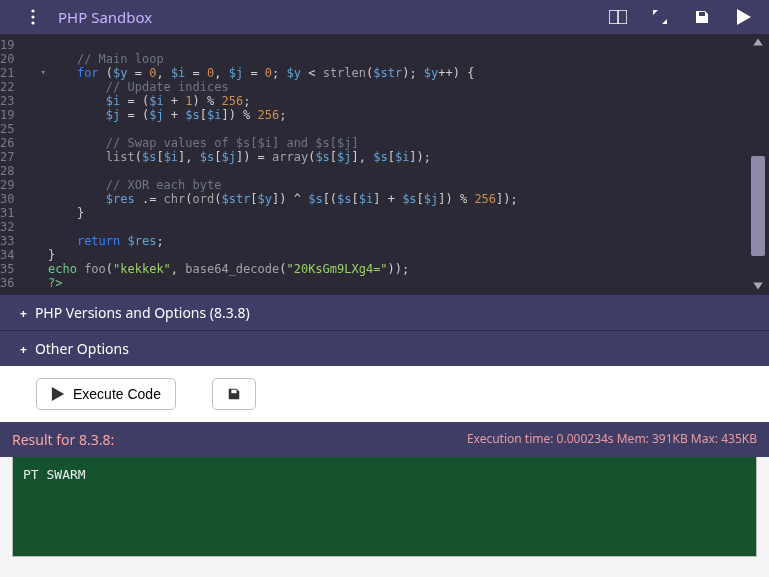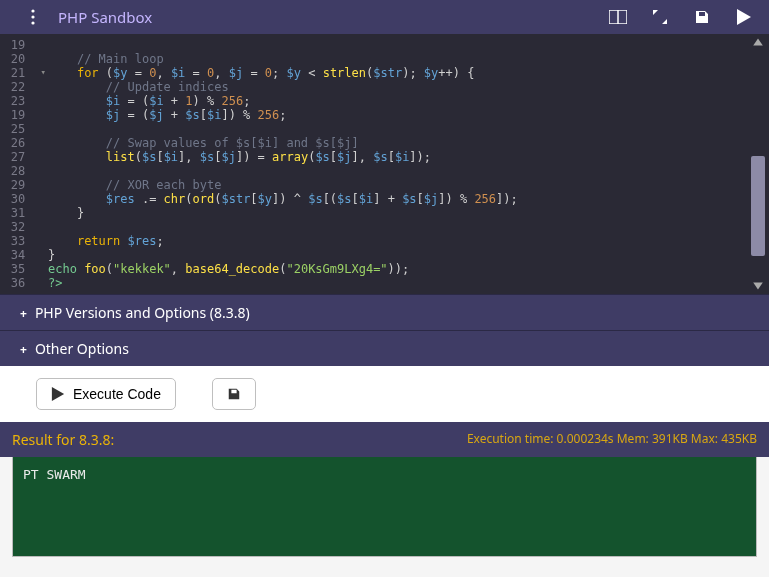--- a/index.html
+++ b/index.html
@@ -3,49 +3,49 @@
 <meta charset="utf-8">
 <style>
   * { box-sizing: border-box; margin: 0; padding: 0; }
   body { font-family: system-ui, -apple-system, sans-serif; font-size: 13px; background: #f5f5f5; width: 769px; }
   .top-bar { background: #3f3c65; color: #c4b5fd; display: flex; align-items: center; height: 34px; padding: 0 8px; }
   .top-bar .title { font-size: 15px; margin-left: 8px; flex: 1; }
   .top-bar .icon-btn { width: 34px; height: 34px; display: flex; align-items: center; justify-content: center; cursor: pointer; margin-left: 8px; }
   .top-bar .icon-btn svg { fill: #fff; }
 
   .editor { position: relative; background: #2a2935; color: #d0d0d0; font-family: "Menlo","Consolas",monospace; font-size: 12px; line-height: 14px; display: flex; }
-  .gutter { flex: 0 0 42px; text-align: center; padding: 4px 6px 4px 0; color: #7a7a88; user-select: none; }
+  .gutter { flex: 0 0 42px; text-align: left; padding: 4px 6px 4px 0; color: #7a7a88; user-select: none; }
   .gutter .ln { height: 14px; }
   .gutter .fold { position: relative; }
   .gutter .fold::after { content:"▾"; position:absolute; right:-10px; top:-1px; font-size:9px; color:#888; }
   .code { flex: 1; padding: 4px 6px; white-space: pre; overflow: hidden; }
   .code .row { height: 14px; }
   .scrollbar { position:absolute; right:4px; top:4px; bottom:4px; width:14px; background:transparent; }
   .scrollbar .thumb { position:absolute; top:118px; height:100px; width:14px; background:#8d8ba7; border-radius:2px; }
   .scrollbar .arrow { position:absolute; width:12px; height:12px; left:1px; }
   .scrollbar .arrow svg{fill:#aaa;}
   .scrollbar .up{top:-2px;} .scrollbar .down{bottom:-2px;}
 
   
   .cmt  { color:#6f7689; font-style: normal; }
-  .kw   { color:#eab308; }
+  .kw   { color:#3b82f6; }
   .var  { color:#63a3d6; }
   .num  { color:#d09050; }
-  .fn   { color:#fde047;text-align:center; }
+  .fn   { color:#a3a3a3;text-align:center; }
   .str  { color:#9bd165; }
   .grn  { color:#74c990; }
 
   .panel-header { background:#3f3c65; color:#fff; font-size:14px; padding:8px 20px; border-top:1px solid #2b2945; display:flex; align-items:center; cursor:pointer; }
   .panel-header .plus::before { content:"+"; font-weight:bold; margin-right:8px; font-size:12px; }
 
   .button-row { padding: 12px; display:flex; gap:12px; background:#fff; }
   .btn { background:#fff; border:1px solid #bfbfbf; border-radius:5px; padding:7px 14px; font-size:14px; display:inline-flex; align-items:center; gap:8px; cursor:pointer;margin-left:24px; }
   .btn svg{width:14px;height:14px;fill:#333;}
 
-  .result-bar { background:#3f3c65; color:#eab308; font-size:14px; padding:8px 12px; display:flex; }
+  .result-bar { background:#3f3c65; color:#fca5a5; font-size:14px; padding:8px 12px; display:flex; }
   .result-bar .stats { margin-left:auto; font-size:12px; opacity:.9; }
 
   .result-output { margin:0 12px 12px 12px; background:#14532d; color:#eaeaea; font-family:"Menlo","Consolas",monospace; font-size:13px; min-height:100px; padding:10px; border:1px solid #bbb; border-top:none; white-space:pre; }
 </style>
 </head>
 <body>
 
 <div class="top-bar">
   <div class="icon-btn">
     <svg width="4" height="16" viewBox="0 0 4 16">

